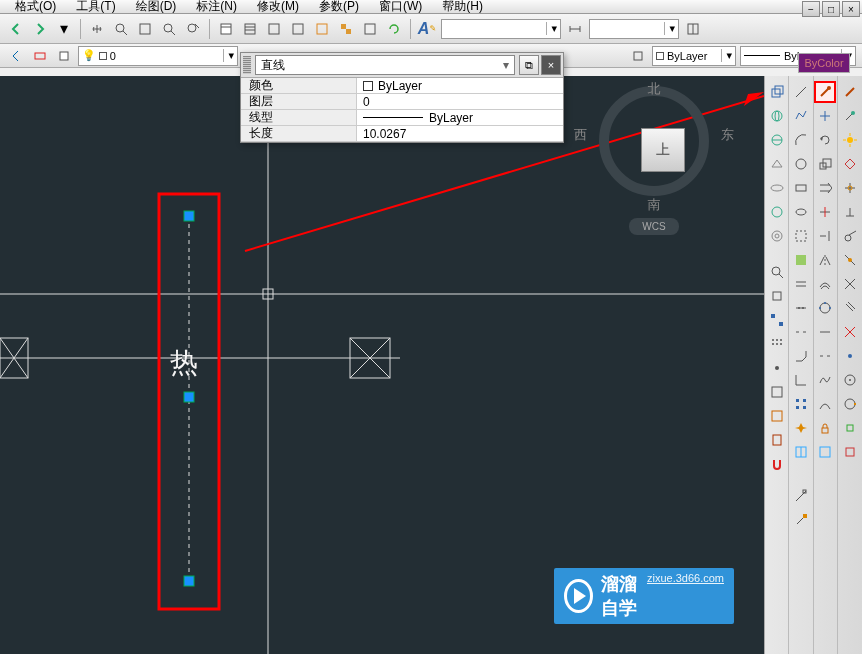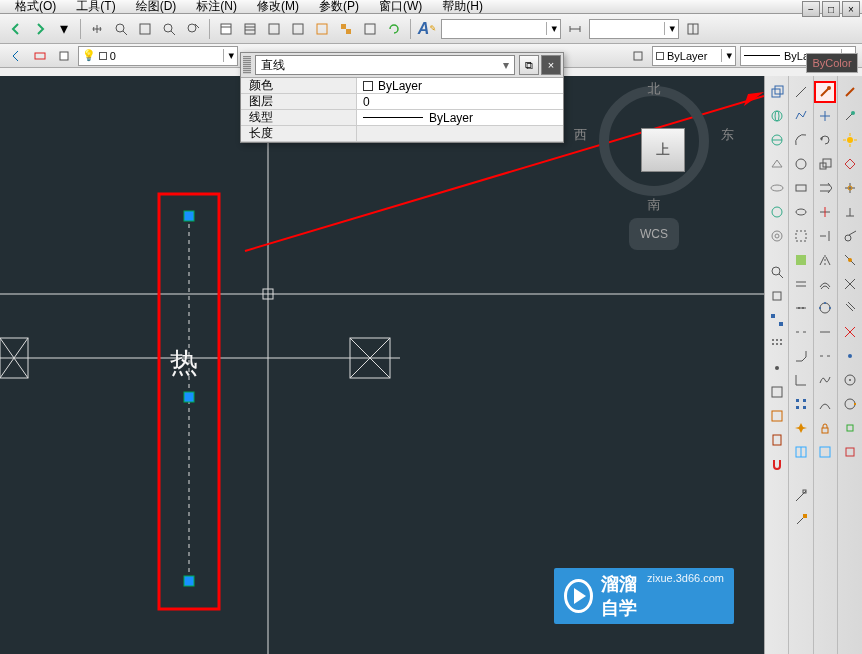--- a/index.html
+++ b/index.html
@@ -259,25 +259,25 @@
   font-size: 14px;
   border: 1px solid #888;
 }
 .nav-n { position: absolute; top: -6px; left: 50%; transform: translateX(-50%); }
 .nav-s { position: absolute; bottom: -18px; left: 50%; transform: translateX(-50%); }
 .nav-e { position: absolute; right: -20px; top: 40px; }
 .nav-w { position: absolute; left: -20px; top: 40px; }
 .wcs-badge {
   margin-top: 22px;
   width: 50px;
-  height: 32px;
+  height: 17px;
   border-radius: 8px;
   background: #3b454b;
   color: #aaa;
-  font-size: 12px;
+  font-size: 10px;
   display: flex;
   align-items: center;
   justify-content: center;
   margin-left: auto;
   margin-right: auto;
 }
 
 
 .watermark {
   position: absolute;
@@ -303,30 +303,30 @@
 }
 .watermark .play::before {
   content: "";
   border-left: 12px solid white;
   border-top: 8px solid transparent;
   border-bottom: 8px solid transparent;
   margin-left: 3px;
 }
 .watermark .wm-text { display: flex; flex-direction: row; }
 .watermark .wm-main { font-size: 18px; font-weight: bold; }
-.watermark .wm-sub { font-size: 11px; opacity: 0.9; }
+.watermark .wm-sub { font-size: 11px; opacity: 0.9; text-decoration: underline; }
 
 .bycolor-btn {
   position: absolute;
   top: 53px;
-  right: 4px;
+  right: 12px;
   width: 52px;
   height: 20px;
   border: 1px solid #aaa;
-  background: #404040;
+  background: #701a75;
   font-size: 11px;
   color: #c77;
   display: flex;
   align-items: center;
   justify-content: center;
 }
 </style>
 </head>
 <body>
 
@@ -583,20 +583,21 @@
     </div>
     <div class="prop-row">
       <div class="lbl">线型</div>
       <div class="val">
         <span class="linetype-line"></span>
         <span>ByLayer</span>
       </div>
     </div>
     <div class="prop-row">
       <div class="lbl">长度</div>
+      <div class="val">10.0267</div>
     </div>
   </div>
 </div>
 
 <div class="right-toolbars">
   <div class="vtoolbar">
     <div class="vbtn">
         <svg width="14" height="14">
           <rect x="2" y="4" width="8" height="8" stroke="#36a" fill="none"></rect>
           <rect x="5" y="1" width="8" height="8" stroke="#36a" fill="none"></rect>

